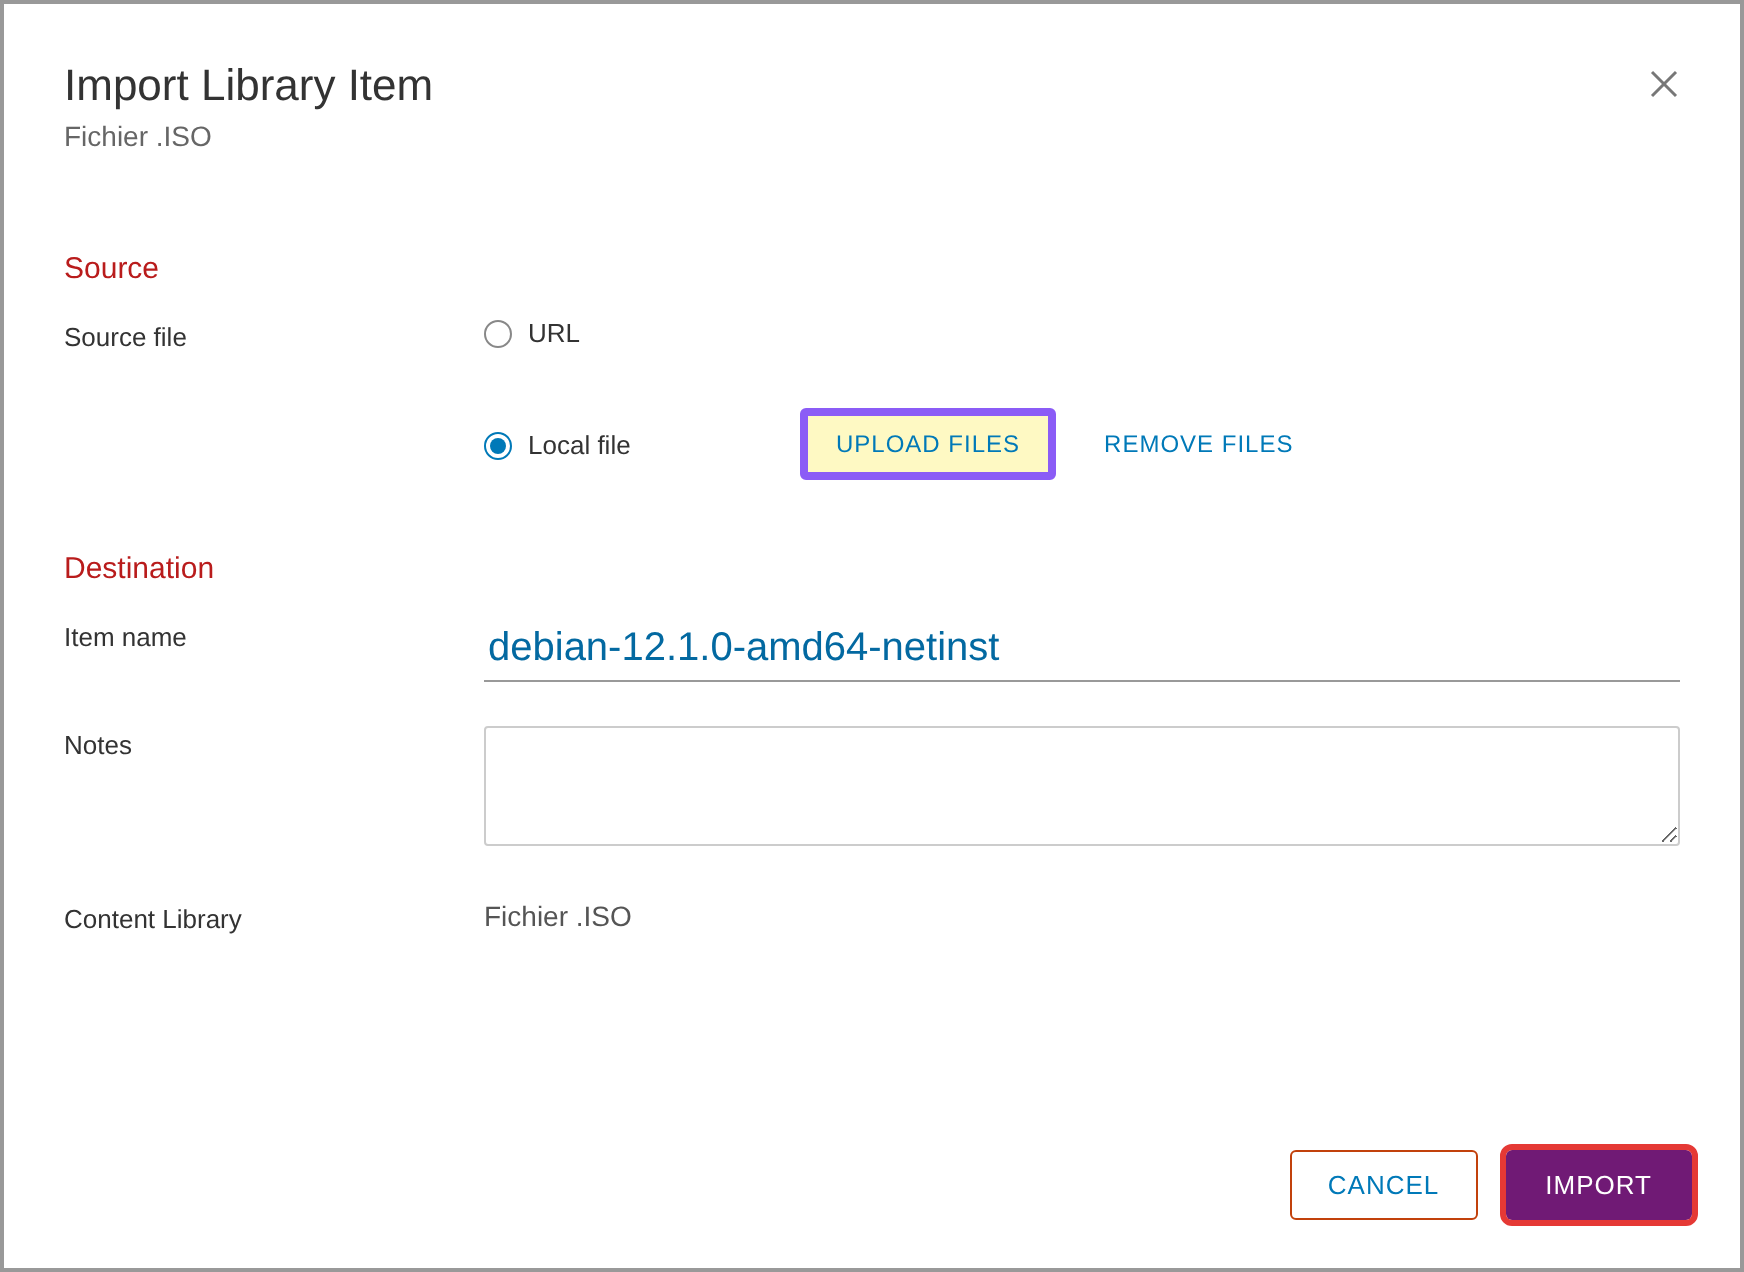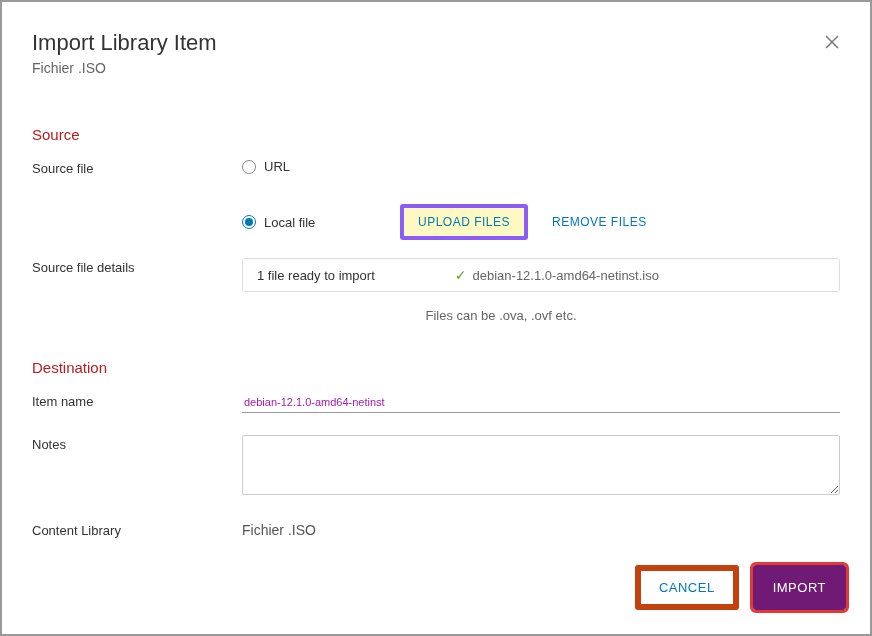--- a/index.html
+++ b/index.html
@@ -73,21 +73,21 @@
     .form-control {
       flex: 1;
     }
     .radio-row {
       display: flex;
       align-items: center;
       gap: 10px;
     }
     .radio-option {
       display: flex;
-      align-items: center;
+      align-items: flex-end;
       gap: 8px;
       width: 130px;
       cursor: pointer;
     }
     .radio-circle {
       width: 14px;
       height: 14px;
       border-radius: 50%;
       border: 1px solid #888;
       display: inline-flex;
@@ -172,23 +172,23 @@
       font-size: 13px;
       color: #666;
       text-align: center;
       margin-top: 16px;
       margin-left: -80px;
     }
     .item-name-input {
       width: 100%;
       border: none;
       border-bottom: 1px solid #999;
-      font-size: 11px;
+      font-size: 20px;
       padding: 4px 2px;
-      color: #a21caf;
+      color: #0369a1;
       outline: none;
     }
     .notes-textarea {
       width: 100%;
       height: 60px;
       border: 1px solid #ccc;
       border-radius: 2px;
       font-size: 13px;
       padding: 6px;
       outline: none;
@@ -213,21 +213,21 @@
       letter-spacing: 0.5px;
       border-radius: 3px;
       cursor: pointer;
       text-transform: uppercase;
     }
     .btn-primary.highlighted {
       outline: 3px solid #e53935;
       outline-offset: 0;
     }
     .btn-outline-footer {
-      border: 6px solid #c2410c;
+      border: 1px solid #c2410c;
       color: #0079b8;
       background: #fff;
       padding: 9px 18px;
       font-size: 13px;
       letter-spacing: 0.5px;
       border-radius: 3px;
       cursor: pointer;
       text-transform: uppercase;
     }
     .upload-remove-wrap {
@@ -270,33 +270,20 @@
             <span class="radio-label">Local file</span>
           </label>
           <div class="upload-remove-wrap">
             <button class="btn-outline">Upload Files</button>
             <button class="link-btn">Remove Files</button>
           </div>
         </div>
       </div>
     </div>
 
-    <div class="form-row" style="margin-top:18px;">
-      <div class="form-label">Source file details</div>
-      <div class="form-control">
-        <div class="file-detail-box">
-          <span class="file-ready">1 file ready to import</span>
-          <span class="file-name-with-check">
-            <span class="check-icon">✓</span>
-            <span>debian-12.1.0-amd64-netinst.iso</span>
-          </span>
-        </div>
-        <div class="hint-text">Files can be .ova, .ovf etc.</div>
-      </div>
-    </div>
 
     <div class="section-title" style="margin-top:36px;">Destination</div>
 
     <div class="form-row">
       <div class="form-label">Item name</div>
       <div class="form-control">
         <input type="text" class="item-name-input" value="debian-12.1.0-amd64-netinst" style="">
       </div>
     </div>
 

